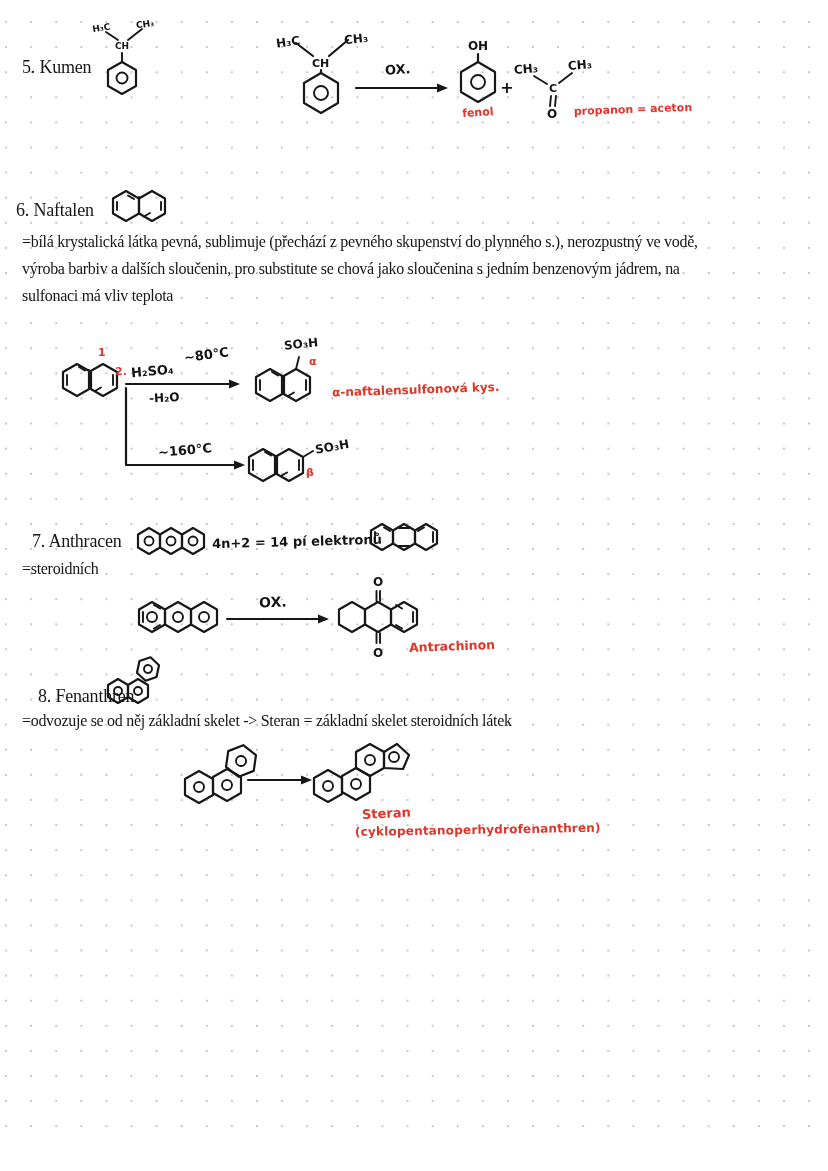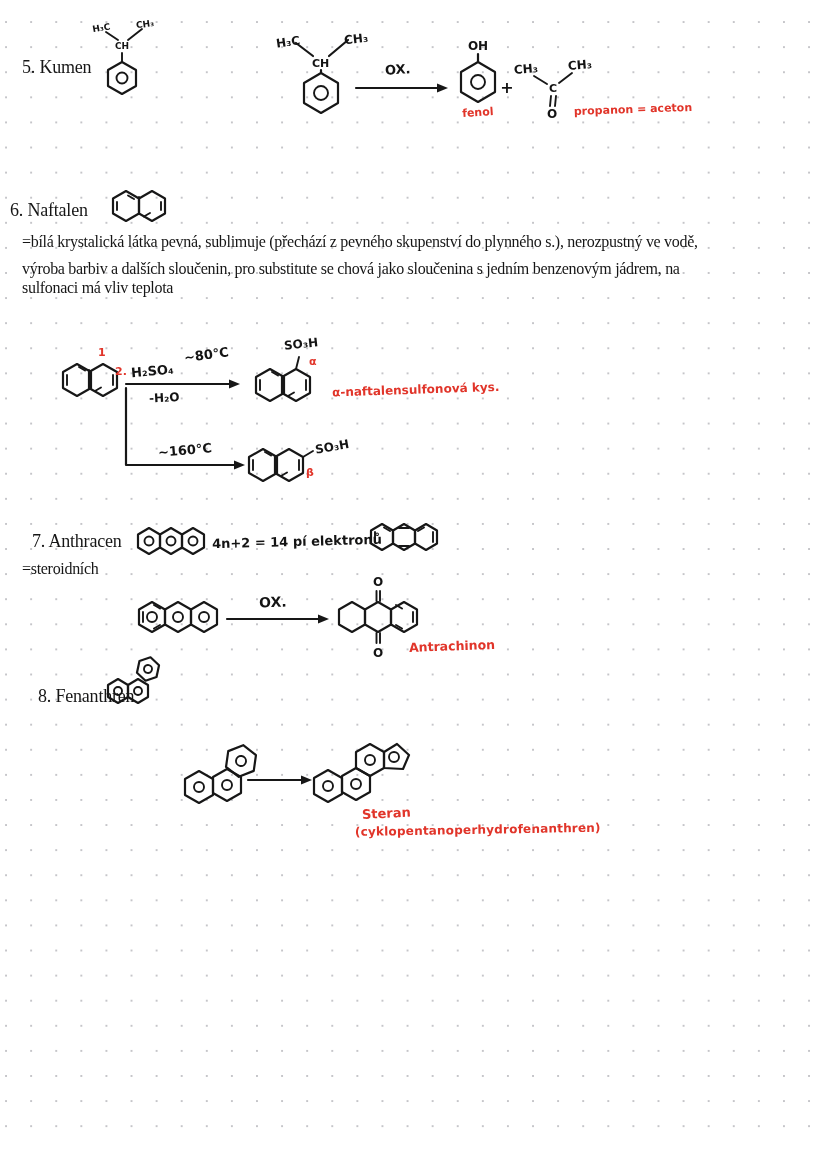--- a/index.html
+++ b/index.html
@@ -65,29 +65,29 @@
       <text x="258" y="57" font-size="12" text-anchor="middle" transform="rotate(-5 258 53)">CH₃</text>
       <text x="312" y="53" font-size="12" text-anchor="middle" transform="rotate(-5 312 49)">CH₃</text>
       <text x="285" y="76" font-size="11" text-anchor="middle">C</text>
       <path class="thin" d="M266,60 L279,68 M304,57 L291,67"></path>
       <path class="thin" d="M283,80 L282,90 M288,80 L287,90"></path>
       <text x="284" y="102" font-size="12" text-anchor="middle">O</text>
     </g>
     <text class="red" x="306" y="99" font-size="11" transform="rotate(-2 306 99)">propanon = aceton</text>
   </svg>
 
-  <div class="typed title" style="left:10px;top:200px">6. Naftalen</div>
+  <div class="typed title" style="left:16px;top:200px">6. Naftalen</div>
   <svg class="abs" style="left:104px;top:180px" width="72" height="52">
     <polygon class="ink" points="22,11 35,18.5 35,33.5 22,41 9,33.5 9,18.5"></polygon>
     <polygon class="ink" points="48,11 61,18.5 61,33.5 48,41 35,33.5 35,18.5"></polygon>
     <path class="thin" d="M13,22 L13,30 M24,15.5 L30,19 M57,22 L57,30 M40,36.5 L46,33 M35,17 L35,24"></path>
   </svg>
   <div class="typed" style="left:22px;top:233px">=bílá krystalická látka pevná, sublimuje (přechází z pevného skupenství do plynného s.), nerozpustný ve vodě,</div>
   <div class="typed" style="left:22px;top:260px">výroba barbiv a dalších sloučenin, pro substitute se chová jako sloučenina s jedním benzenovým jádrem, na</div>
-  <div class="typed" style="left:22px;top:279px">sulfonaci má vliv teplota</div>
+  <div class="typed" style="left:22px;top:287px">sulfonaci má vliv teplota</div>
 
   <svg class="abs" style="left:46px;top:330px" width="545" height="168">
     <g>
       <polygon class="ink" points="31,34 45,42 45,58 31,66 17,58 17,42"></polygon>
       <polygon class="ink" points="57,34 71,42 71,58 57,66 43,58 43,42"></polygon>
       <path class="thin" d="M21,45 L21,55 M33,37 L39,40.5 M67,45 L67,55 M49,61 L55,57.5 M43,40 L43,47"></path>
       <text class="red" x="52" y="26" font-size="11">1</text>
       <text class="red" x="69" y="45" font-size="11">2.</text>
     </g>
     <text x="85" y="46" font-size="13" transform="rotate(-5 100 42)">H₂SO₄</text>
@@ -173,20 +173,21 @@
   <svg class="abs" style="left:102px;top:655px" width="64" height="58">
     <polygon class="ink" points="16,24 26,30 26,42 16,48 6,42 6,30"></polygon>
     <polygon class="ink" points="36,24 46,30 46,42 36,48 26,42 26,30"></polygon>
     <g transform="rotate(12 46 14)">
       <polygon class="ink" points="46,2 56,8 56,20 46,26 36,20 36,8"></polygon>
       <circle class="thin" cx="46" cy="14" r="4"></circle>
     </g>
     <circle class="thin" cx="16" cy="36" r="4"></circle>
     <circle class="thin" cx="36" cy="36" r="4"></circle>
   </svg>
+  <div class="typed" style="left:22px;top:712px">=odvozuje se od něj základní skelet -&gt; Steran = základní skelet steroidních látek</div>
 
   <svg class="abs" style="left:178px;top:740px" width="420" height="112">
     <g>
       <polygon class="ink" points="21,31 35,39 35,55 21,63 7,55 7,39"></polygon>
       <polygon class="ink" points="49,29 63,37 63,53 49,61 35,53 35,37"></polygon>
       <g transform="rotate(8 63 21)">
         <polygon class="ink" points="63,5 77,13 77,29 63,37 49,29 49,13"></polygon>
         <circle class="thin" cx="63" cy="21" r="5"></circle>
       </g>
       <circle class="thin" cx="21" cy="47" r="5"></circle>

